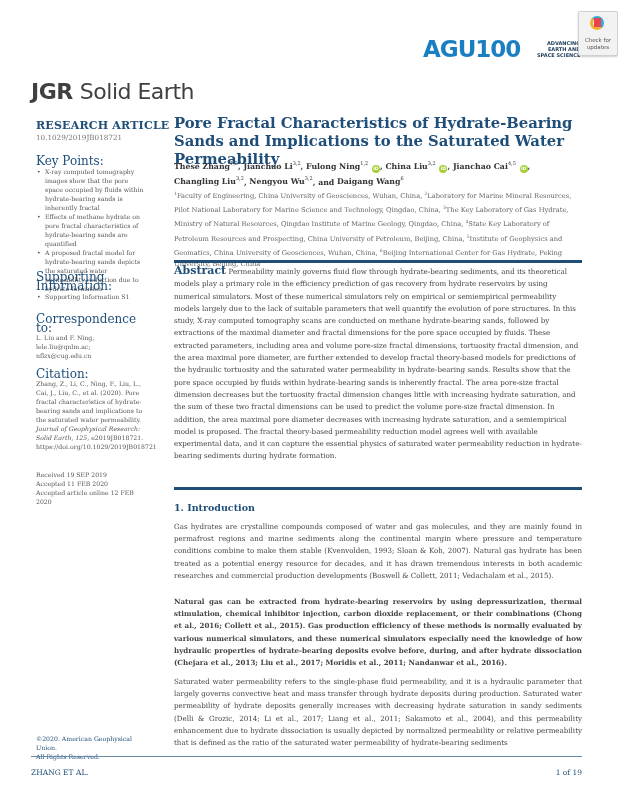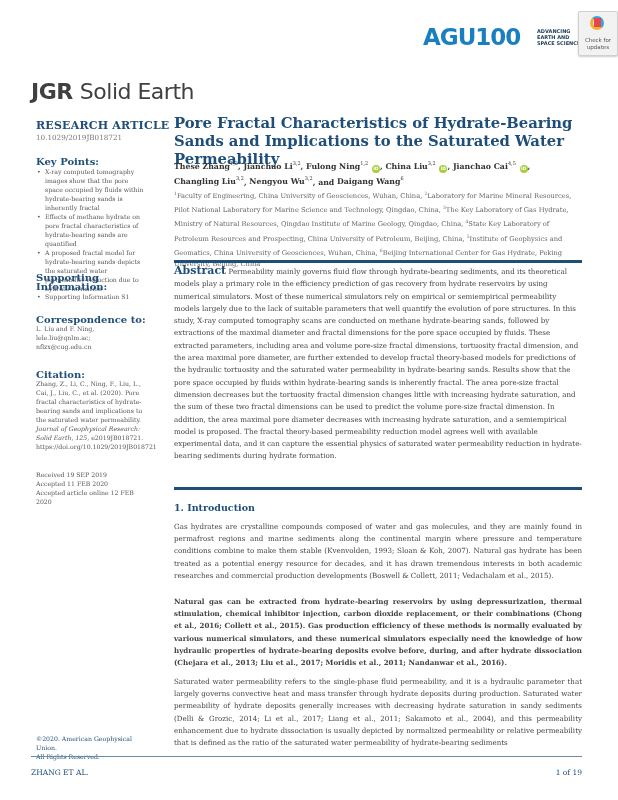--- a/index.html
+++ b/index.html
@@ -1,34 +1,34 @@
 <!DOCTYPE html>
 <html><head>
 <meta charset="utf-8">
 <style>
   html, body { margin:0; padding:0; background:#ffffff; }
   body { width:618px; height:800px; position:relative; overflow:hidden; font-family:"DejaVu Serif", serif; color:#3a3a3a; }
   .abs { position:absolute; }
   
-  #agu-logo { left:423px; top:24px; width:160px; height:26px; }
+  #agu-logo { left:423px; top:36px; width:160px; height:26px;text-align:right; }
   #agu-logo .agu { position:absolute; left:0; top:0; font-family:"DejaVu Sans", sans-serif; font-weight:bold; font-size:23px; letter-spacing:-1px; color:#1a7fc1; line-height:26px; }
   #agu-logo .hundred { color:#1a7fc1; }
   #agu-logo .tag { position:absolute; left:114px; top:4px; font-family:"DejaVu Sans", sans-serif; font-weight:bold; font-size:5px; line-height:6px; color:#1c3a57; white-space:nowrap; }
   #check-updates { left:578px; top:11px; width:38px; height:43px; background:#f2f2f2; border:1px solid #d0d0d0; border-radius:2px; box-shadow:0 1px 2px rgba(0,0,0,0.2); }
   #check-updates .ring { position:absolute; left:11px; top:4px; width:14px; height:14px; border-radius:50%; border:3px solid #f2b12c; box-sizing:border-box; border-top-color:#36a8d8; border-right-color:#36a8d8; }
   #check-updates .bookmark { position:absolute; left:15px; top:6px; width:7px; height:9px; background:#e8434f; }
   #check-updates .txt { position:absolute; left:0; top:25px; width:38px; text-align:center; font-family:"DejaVu Sans", sans-serif; font-size:5.5px; line-height:6.5px; color:#555; }
   #journal-title { left:31px; top:79px; font-family:"DejaVu Sans", sans-serif; font-size:22px; font-weight:bold; color:#404040; letter-spacing:-0.5px; }
   #journal-title .light { font-weight:normal; }
 
   
   .left { left:36px; width:110px; font-size:6.2px; line-height:9px; color:#555; }
   #article-type { left:36px; top:119px; font-size:11px; font-weight:bold; color:#1f4e79; letter-spacing:0.2px; }
   #doi-left { left:36px; top:133px; font-size:7.2px; color:#777; }
-  .sec-label { font-weight:bold; color:#1f4e79; font-size:10px; }
+  .sec-label { font-weight:normal; color:#1f4e79; font-size:12px; }
   #key-points { top:157px; }
   ul.kp { margin:1px 0 0 0; padding:0 0 0 9px; }
   ul.kp li { list-style:none; position:relative; }
   ul.kp li::before { content:"•"; position:absolute; left:-8px; }
   #supporting { top:273px; }
   #correspondence { top:315px; }
   #citation { top:370px; }
   #dates { top:470px; }
   #copyright { left:36px; top:734px; font-size:6.2px; line-height:9px; color:#1f4e79; width:115px; }
 

